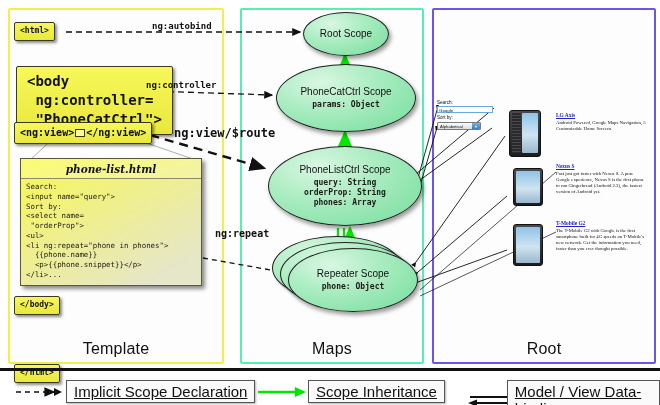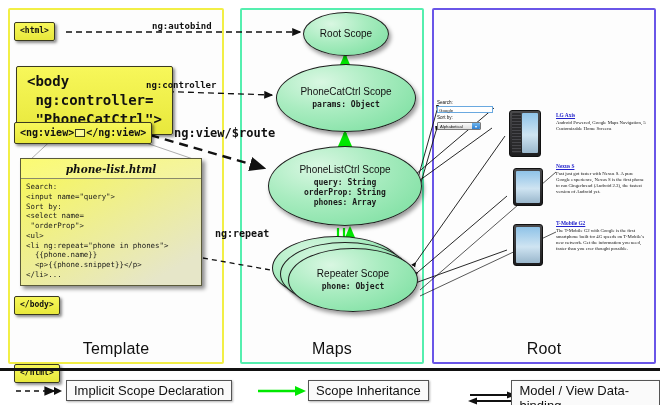--- a/index.html
+++ b/index.html
@@ -98,21 +98,21 @@
              font-family:"Liberation Serif",serif;color:#111;}
   #listing-1{left:556px;top:112px;}
   #listing-2{left:556px;top:163px;}
   #listing-3{left:556px;top:220px;}
 
   
   #legend{position:absolute;left:0;top:368px;width:660px;height:37px;
           border-top:3px solid #111;}
   .leg{position:absolute;top:9px;display:flex;align-items:center;}
   .leg-box{border:1px solid #555;background:#fafafa;box-shadow:1px 1px 2px rgba(0,0,0,.3);
-           padding:2px 7px;font-size:13px;color:#111;}
+           padding:2px 7px;font-size:15px;color:#111;text-decoration:underline;}
   #leg-1{left:14px;} #leg-2{left:256px;text-align:right;} #leg-3{left:466px;}
   .leg svg{display:block;}
 </style>
 </head>
 <body>
 
 <div class="stage">
 
   <div class="panel" id="panel-template">
     <div class="panel-title">Template</div>

